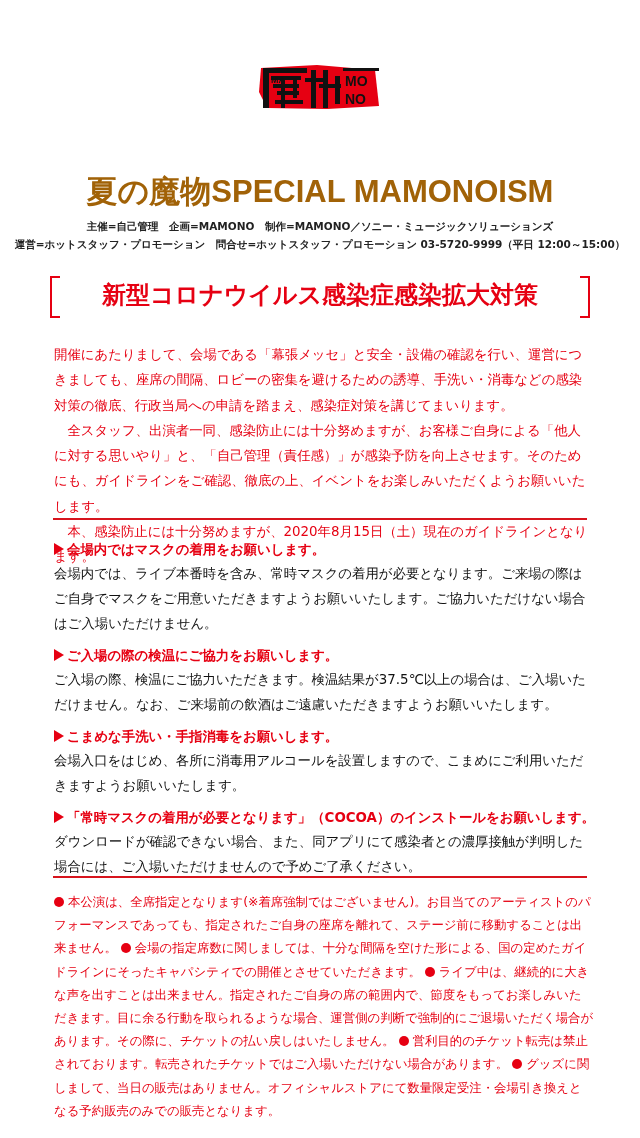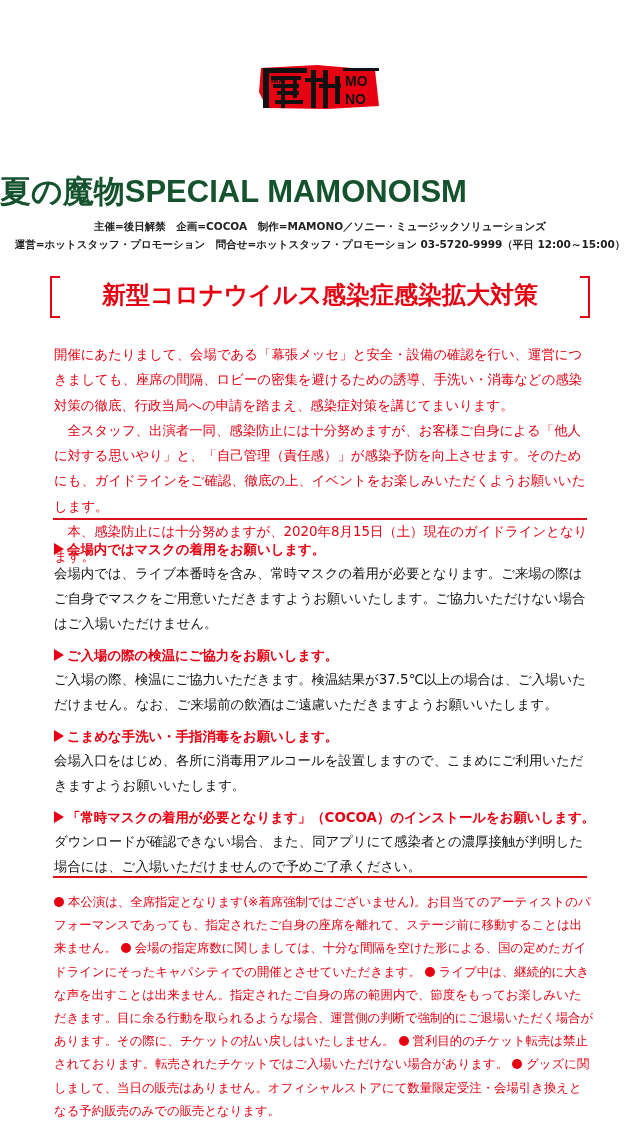--- a/index.html
+++ b/index.html
@@ -28,22 +28,22 @@
       top: 62px;
       width: 126px;
       height: 50px;
     }
     
     .title {
       position: absolute;
       left: 0;
       top: 172px;
       width: 640px;
-      text-align: left;
-      color: #14532d;
+      text-align: center;
+      color: #a16207;
       font-family: "Liberation Sans", "DejaVu Sans", sans-serif;
       font-weight: bold;
       font-size: 31px;
       letter-spacing: 0px;
       line-height: 40px;
       white-space: nowrap;
     }
     .credits {
       position: absolute;
       left: 0;
@@ -190,21 +190,21 @@
       <rect x="62" y="22" width="22" height="4" fill="#111"></rect>
       <rect x="78" y="14" width="5" height="28" fill="#111"></rect>
 
       <text x="88" y="24" font-family="Liberation Sans, sans-serif" font-weight="bold" font-size="14" fill="#111">MO</text>
       <text x="88" y="42" font-family="Liberation Sans, sans-serif" font-weight="bold" font-size="14" fill="#111">NO</text>
       <rect x="86" y="6" width="36" height="3" fill="#111"></rect>
     </svg>
   </div>
 
   <div class="title">夏の魔物SPECIAL MAMONOISM</div>
-  <div class="credits l1">主催=後日解禁　企画=COCOA　制作=MAMONO／ソニー・ミュージックソリューションズ</div>
+  <div class="credits l1">主催=自己管理　企画=MAMONO　制作=MAMONO／ソニー・ミュージックソリューションズ</div>
   <div class="credits l2">運営=ホットスタッフ・プロモーション　問合せ=ホットスタッフ・プロモーション 03-5720-9999（平日 12:00～15:00）</div>
 
   <div class="bracket-heading">
     <div class="bracket left"></div>
     <div class="bracket-heading-text">新型コロナウイルス感染症感染拡大対策</div>
     <div class="bracket right"></div>
   </div>
 
   <div class="intro">
     <p>開催にあたりまして、会場である「幕張メッセ」と安全・設備の確認を行い、運営につきましても、座席の間隔、ロビーの密集を避けるための誘導、手洗い・消毒などの感染対策の徹底、行政当局への申請を踏まえ、感染症対策を講じてまいります。</p>

